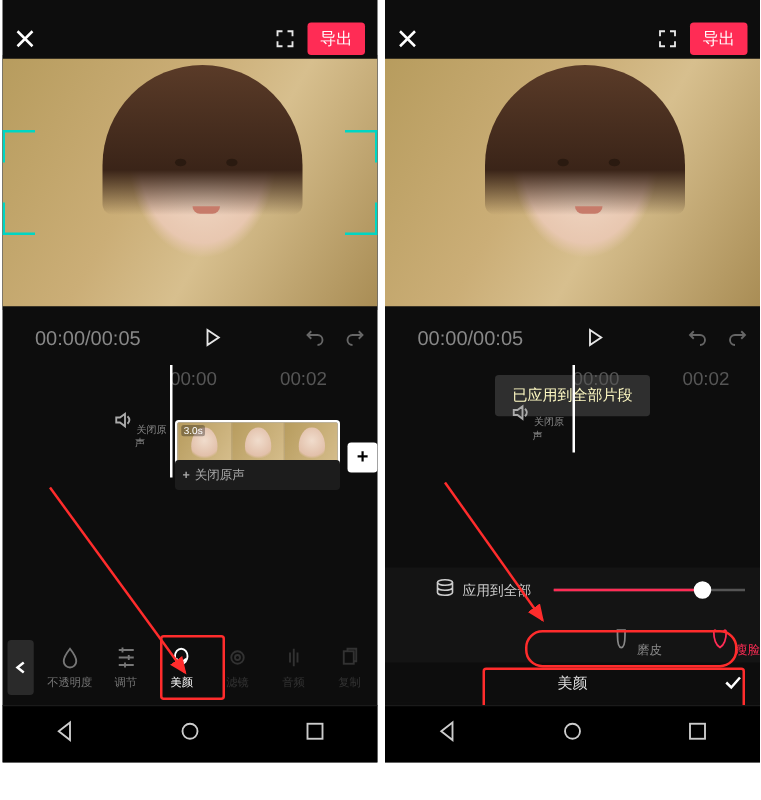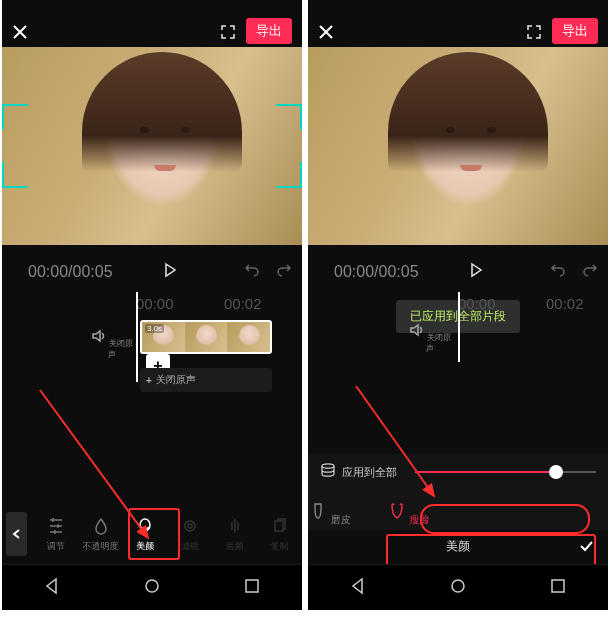--- a/index.html
+++ b/index.html
@@ -33,59 +33,59 @@
   .crop-mark.trv { top:60px; right:0; }
   .crop-mark.blv { bottom:60px; left:0; }
   .crop-mark.brv { bottom:60px; right:0; }
 
   .controls { display:flex; align-items:center; height:40px; padding:0 10px; margin-top:4px; }
   .time { color:#888; font-size:16px;padding-left:16px; }
   .ctr-spacer { flex:1; }
   .play-ic { width:16px; height:16px; stroke:#e6e6e6; fill:none; stroke-width:1.5; }
   .undo-ic { width:16px; height:16px; stroke:#666; fill:none; stroke-width:1.5; margin-left:16px; }
 
-  .toast { position:absolute; left:50%; transform:translateX(-50%); top:300px; background:rgba(50,50,50,.92); color:#bef264; font-size:12px; padding:8px 14px; border-radius:3px; }
+  .toast { position:absolute; left:50%; transform:translateX(-50%); top:300px; background:rgba(50,50,50,.92); color:#fef9c3; font-size:12px; padding:8px 14px; border-radius:3px; }
 
   .timeline { position:relative; height:120px; }
   .tl-ruler { position:relative; height:18px; color:#555; font-size:15px; }
   .tl-tick { position:absolute; top:3px; }
   .playhead { position:absolute; left:134px; top:0; width:2px; height:90px; background:#fff; }
   .sound-col { position:absolute; left:88px; top:36px; width:44px; text-align:center; color:#888; font-size:8px; }
   .spk-ic { width:16px; height:16px; stroke:#aaa; fill:none; stroke-width:1.5; margin-bottom:2px; }
-  .clip-row { position:absolute; left:138px; top:28px; height:58px; display:flex; align-items:flex-start;flex-direction:column; }
+  .clip-row { position:absolute; left:138px; top:28px; height:58px; display:flex; align-items:flex-end; }
   .clip { height:42px; width:132px; background:linear-gradient(120deg,#b79c5e,#d7bf8e); border-radius:3px; position:relative; overflow:hidden; }
   .clip-sel { border:2px solid #fff; }
   .clip-thumbs { display:flex; height:100%; }
   .clip-thumbs div { flex:1; background:linear-gradient(120deg,#b79c5e,#d7bf8e); border-left:1px solid rgba(0,0,0,.1); position:relative; }
   .clip-thumbs div::before{content:"";position:absolute;left:25%;top:10%;width:50%;height:80%;background:radial-gradient(circle at 50% 35%,#f0dccc 0%,#e2c0aa 55%,transparent 65%);border-radius:50%;}
   .clip-dur { position:absolute; left:3px; top:2px; font-size:8px; color:#fff; background:rgba(0,0,0,.3); padding:0 2px; border-radius:2px; }
   .clip-badge { position:absolute; right:3px; top:2px; font-size:8px; color:#fff; background:#ff2c55; padding:0 3px; border-radius:2px; }
   .add-clip { width:24px; height:24px; background:#fff; color:#000; border-radius:3px; margin-left:6px; text-align:center; line-height:24px; font-size:16px; font-weight:bold; }
   .audio-row { position:absolute; left:138px; top:76px; height:24px; width:132px; background:#1c1c1c; border-radius:3px; color:#aaa; font-size:10px; display:flex; align-items:center; padding-left:6px; }
   .audio-row span.plus { margin-right:4px; font-weight:bold; }
 
   .tool-row { position:absolute; bottom:48px; left:0; right:0; height:56px; display:flex; align-items:center; padding-left:4px; }
   .back-chip { width:22px; height:44px; background:#2a2a2a; display:flex; align-items:center; justify-content:center; border-radius:3px; margin-right:6px; }
   .back-chip svg{width:10px;height:10px;stroke:#fff;stroke-width:2;fill:none;}
   .tool { width:46px; text-align:center; color:#777; font-size:9px; }
   .tool.active { color:#fff; }
   .tool-ic { width:20px; height:20px; stroke:currentColor; fill:none; stroke-width:1.5; margin-bottom:2px; }
   .tool .label { display:block; }
   .hl-box { position:absolute; border:2px solid #ff2c2c; border-radius:3px; pointer-events:none; }
 
-  .beauty-panel { position:absolute; bottom:48px; left:0; right:0; height:108px; background:#141414; }
+  .beauty-panel { position:absolute; bottom:48px; left:0; right:0; height:108px; background:#141414;padding-left:28px; }
   .apply-row { display:flex; align-items:center; height:36px; padding:0 12px; }
   .apply-lbl { color:#ccc; font-size:11px; margin-left:6px; }
   .db-ic { width:16px; height:16px; stroke:#ccc; fill:none; stroke-width:1.3; }
   .slider { position:relative; flex:1; height:20px; margin-left:18px; }
   .slider-track { position:absolute; top:9px; left:0; right:0; height:2px; background:#555; }
   .slider-fill { position:absolute; top:9px; left:0; width:78%; height:2px; background:#ff2c55; }
   .slider-thumb { position:absolute; top:3px; left:78%; transform:translateX(-50%); width:14px; height:14px; background:#fff; border-radius:50%; border:2px solid #fff; }
 
-  .beauty-tools { display:flex; justify-content:flex-start; gap:36px; height:48px; align-items:center; }
+  .beauty-tools { display:flex; justify-content:flex-end; gap:36px; height:48px; align-items:center;font-family:Liberation Serif, serif; }
   .btool { text-align:center; color:#888; font-size:10px; }
   .btool.active { color:#ff2c55; }
   .btool-ic { width:20px; height:20px; stroke:currentColor; fill:none; stroke-width:1.4; margin-bottom:2px; }
   .panel-foot { position:absolute; bottom:0; left:0; right:0; height:32px; background:#0d0d0d; display:flex; align-items:center; justify-content:center; color:#ddd; font-size:12px; padding:0 12px; }
   .panel-foot .chk { position:absolute; right:14px; width:16px; height:16px; stroke:#fff; stroke-width:2; fill:none; }
 
   .navbar { position:absolute; bottom:0; left:0; right:0; height:46px; background:#000; display:flex; align-items:center; justify-content:space-around; border-top:1px solid #1a1a1a; }
   .nav-ic { width:18px; height:18px; stroke:#ccc; fill:none; stroke-width:1.5; }
 
   .annot-arrow { position:absolute; pointer-events:none; }
@@ -172,29 +172,29 @@
   </div>
 
   <div class="tool-row">
     <div class="back-chip">
           <svg viewBox="0 0 10 10">
             <path d="M7 1 L2 5 L7 9"></path>
           </svg>
         </div>
     <div class="tool">
       <svg class="tool-ic" viewBox="0 0 20 20">
+            <path d="M10 3 C6 8 5 11 5 13 A5 5 0 0 0 15 13 C15 11 14 8 10 3 Z"></path>
+          </svg>
+      <span class="label">不透明度</span>
+    </div>
+    <div class="tool">
+      <svg class="tool-ic" viewBox="0 0 20 20">
             <path d="M4 4 H16 M4 10 H16 M4 16 H16 M7 4 V2 M7 4 V6 M12 10 V8 M12 10 V12 M9 16 V14 M9 16 V18"></path>
           </svg>
       <span class="label">调节</span>
-    </div>
-    <div class="tool">
-      <svg class="tool-ic" viewBox="0 0 20 20">
-            <path d="M10 3 C6 8 5 11 5 13 A5 5 0 0 0 15 13 C15 11 14 8 10 3 Z"></path>
-          </svg>
-      <span class="label">不透明度</span>
     </div>
     <div class="tool active">
       <svg class="tool-ic" viewBox="0 0 20 20">
             <path d="M10 3 A5 6 0 0 1 10 15 A5 6 0 0 1 10 3 M6 11 Q10 15 14 11"></path>
           </svg>
       <span class="label">美颜</span>
     </div>
     <div class="tool" style="opacity:.35">
       <svg class="tool-ic" viewBox="0 0 20 20">
             <circle cx="10" cy="10" r="5"></circle>

